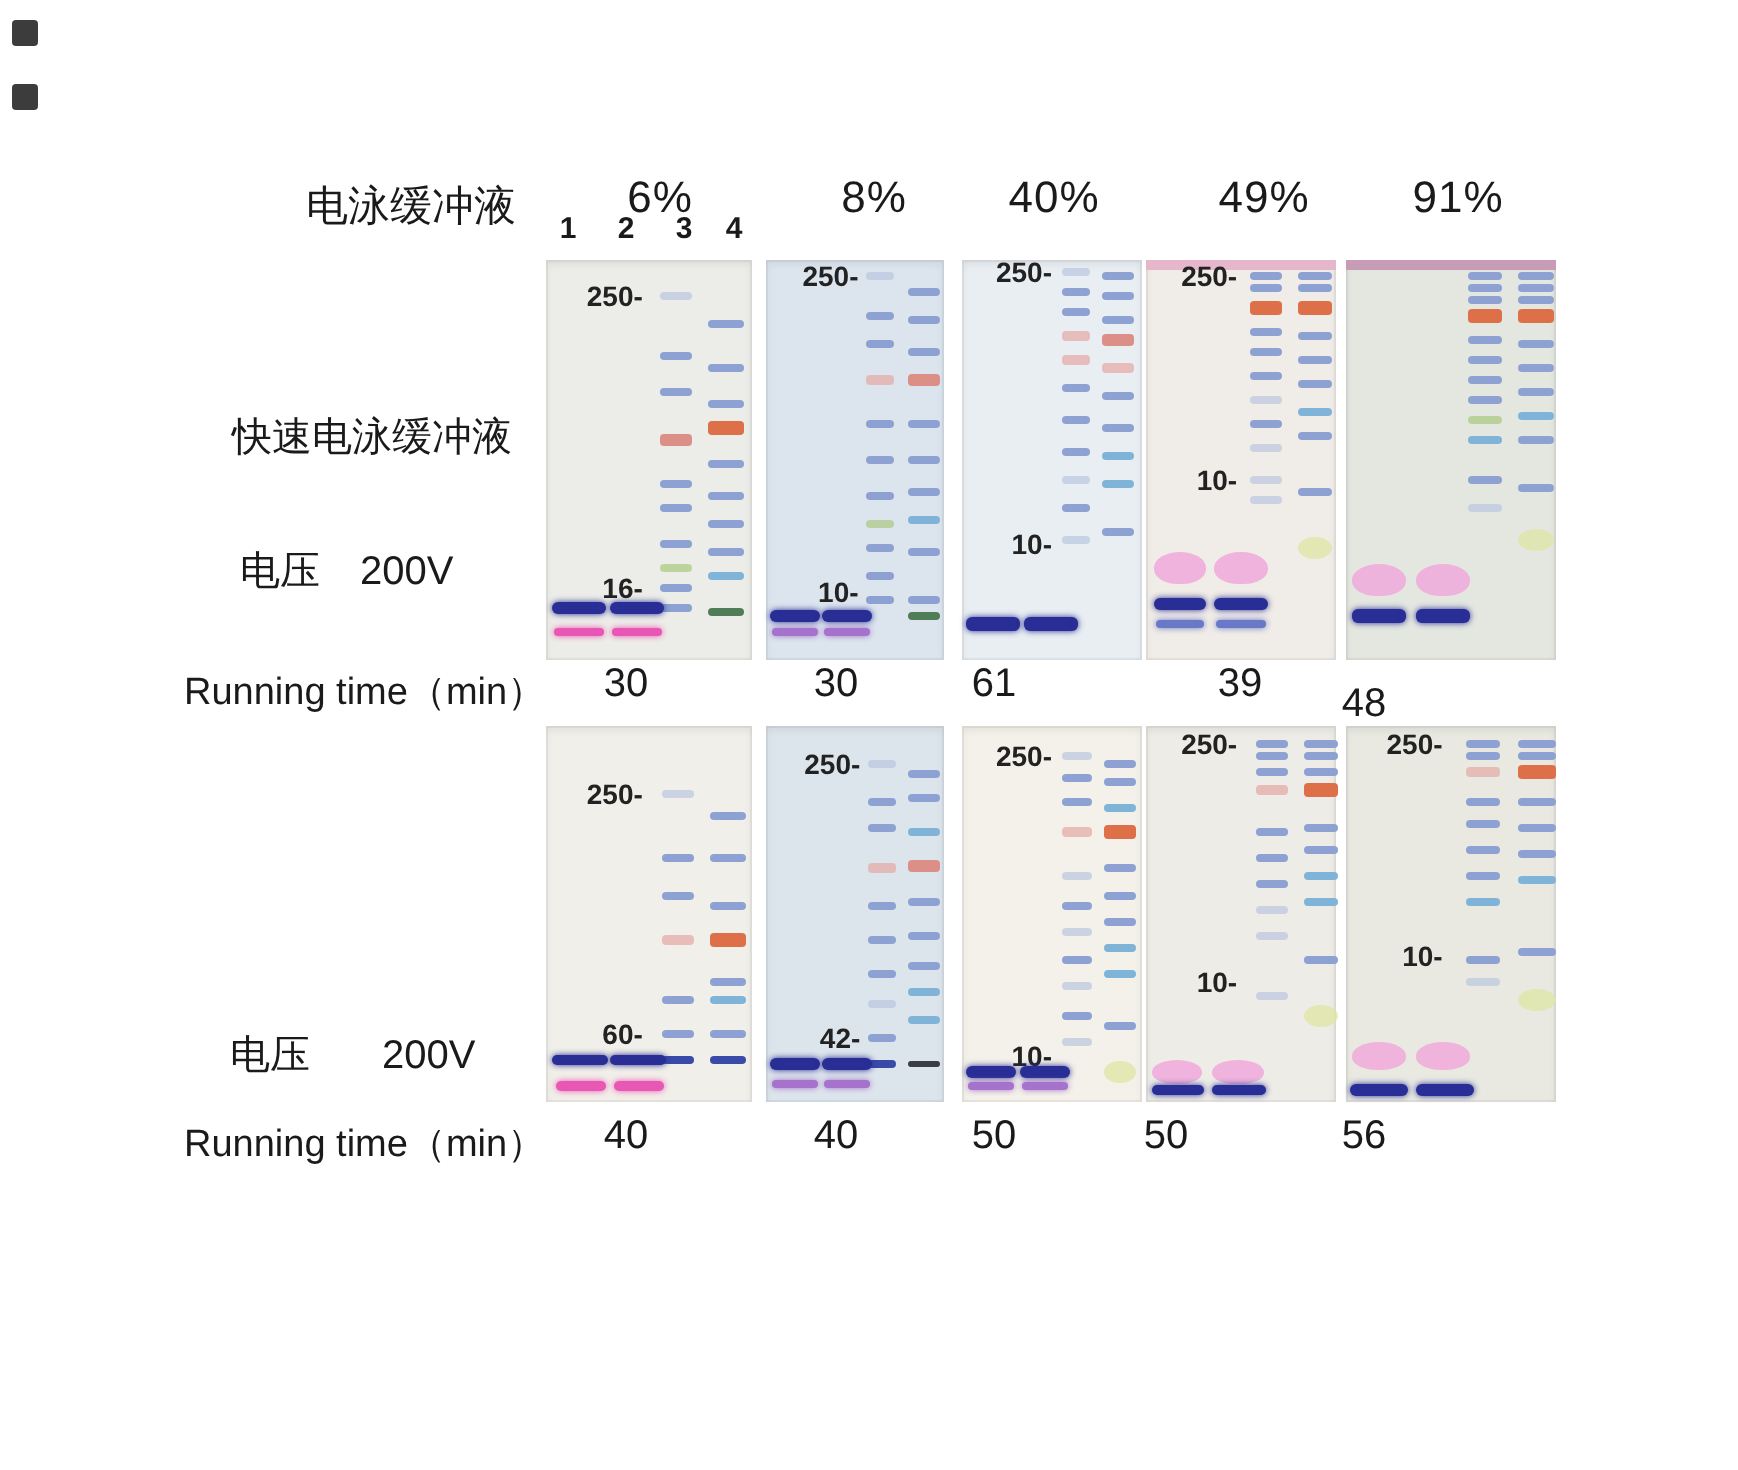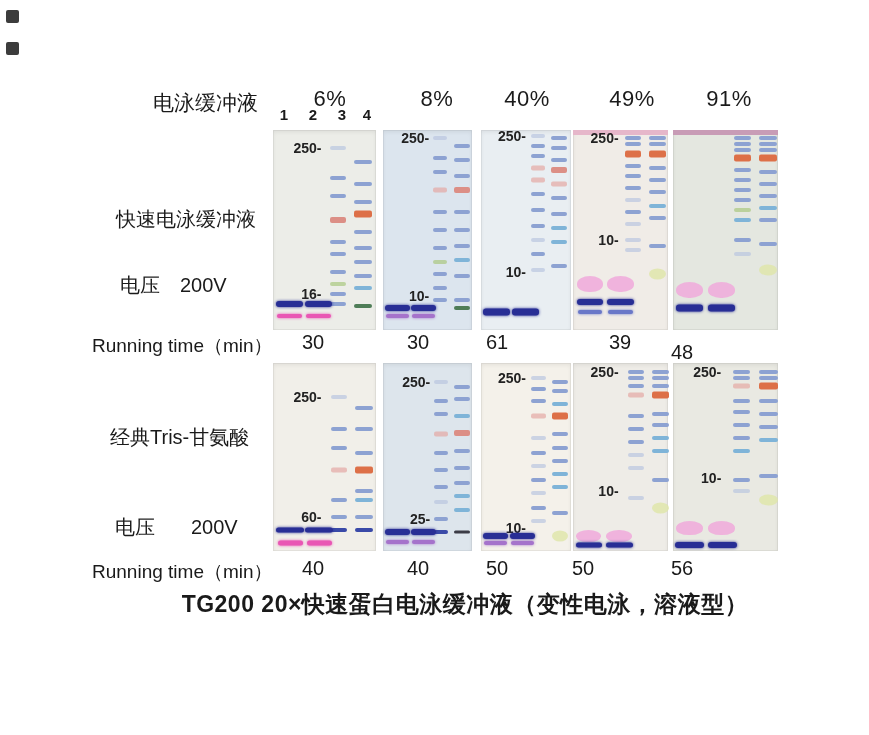--- a/index.html
+++ b/index.html
@@ -29,21 +29,20 @@
 <body>
 
 <div class="page">
   <div class="corner-mark" style="top:10px"></div>
   <div class="corner-mark" style="top:42px"></div>
 
   <span class="abs gel-conc-label" style="left:153px;top:89px">电泳缓冲液</span>
 
   <div id="dyn"></div>
 
-  <div class="abs title" style="left:135px;top:589px;width:660px">TG200  20×快速蛋白电泳缓冲液（变性电泳，溶液型）</div>
 <div class="abs conc center" style="left: 330px; top: 86px;">6%</div>
     <div class="abs conc center" style="left: 437px; top: 86px;">8%</div>
     <div class="abs conc center" style="left: 527px; top: 86px;">40%</div>
     <div class="abs conc center" style="left: 632px; top: 86px;">49%</div>
     <div class="abs conc center" style="left: 729px; top: 86px;">91%</div>
     <div class="abs lane-num center" style="left: 284px; top: 106px;">1</div>
     <div class="abs lane-num center" style="left: 313px; top: 106px;">2</div>
     <div class="abs lane-num center" style="left: 342px; top: 106px;">3</div>
     <div class="abs lane-num center" style="left: 367px; top: 106px;">4</div>
     <div class="abs buffer-label" style="left: 116px; top: 207px;">
@@ -197,21 +196,20 @@
       <div class="band" style="left: 82%; width: 17%; top: 39%; height: 4px; background: rgb(127, 180, 216);"></div>
       <div class="band" style="left: 82%; width: 17%; top: 45%; height: 4px; background: rgb(141, 162, 210);"></div>
       <div class="band" style="left: 82%; width: 17%; top: 57%; height: 4px; background: rgb(141, 162, 210);"></div>
       <div class="band" style="left: 82%; width: 17%; top: 70%; height: 11px; background: rgb(223, 230, 168); border-radius: 50%; opacity: 0.8;"></div>
       <div class="blob" style="left: 3%; width: 26%; top: 80%; height: 16px; background: rgb(240, 169, 218);"></div>
       <div class="blob" style="left: 33%; width: 26%; top: 80%; height: 16px; background: rgb(240, 169, 218);"></div>
       <div class="sband" style="left: 3%; width: 26%; top: 89%; height: 7px; background: rgb(40, 46, 149); box-shadow: rgb(40, 46, 149) 0px 0px 3px;"></div>
       <div class="sband" style="left: 33%; width: 26%; top: 89%; height: 7px; background: rgb(40, 46, 149); box-shadow: rgb(40, 46, 149) 0px 0px 3px;"></div>
     </div>
     <div class="abs buffer-label" style="left: 110px; top: 425px;">
-      <div>经典Tris-甘氨酸</div>
     </div>
     <div class="abs volt" style="left: 115px; top: 514px;"><div class="val">电压</div><div class="val" style="margin-left: 36px;">200V</div></div>
     <div class="abs rt-label" style="left: 92px; top: 559px;">Running time（min）</div>
     <div class="abs rt-time center" style="left: 313px; top: 557px;">40</div>
     <div class="abs rt-time center" style="left: 418px; top: 557px;">40</div>
     <div class="abs rt-time center" style="left: 497px; top: 557px;">50</div>
     <div class="abs rt-time center" style="left: 583px; top: 557px;">50</div>
     <div class="abs rt-time center" style="left: 682px; top: 557px;">56</div>
     <div class="gel" style="left: 273px; top: 363px; width: 103px; height: 188px; background: rgb(241, 239, 233);">
       <div class="mw" style="left: 47%; top: 18%;">250-</div>
@@ -231,21 +229,21 @@
       <div class="band" style="left: 80%; width: 17%; top: 73%; height: 4px; background: rgb(127, 180, 216);"></div>
       <div class="band" style="left: 80%; width: 17%; top: 82%; height: 4px; background: rgb(141, 162, 210);"></div>
       <div class="band" style="left: 80%; width: 17%; top: 89%; height: 4px; background: rgb(58, 74, 168);"></div>
       <div class="sband" style="left: 3%; width: 27%; top: 89%; height: 5px; background: rgb(40, 46, 149); box-shadow: rgb(40, 46, 149) 0px 0px 3px;"></div>
       <div class="sband" style="left: 31%; width: 27%; top: 89%; height: 5px; background: rgb(40, 46, 149); box-shadow: rgb(40, 46, 149) 0px 0px 3px;"></div>
       <div class="sband" style="left: 5%; width: 24%; top: 96%; height: 5px; background: rgb(233, 87, 180); box-shadow: rgb(233, 87, 180) 0px 0px 3px;"></div>
       <div class="sband" style="left: 33%; width: 24%; top: 96%; height: 5px; background: rgb(233, 87, 180); box-shadow: rgb(233, 87, 180) 0px 0px 3px;"></div>
     </div>
     <div class="gel" style="left: 383px; top: 363px; width: 89px; height: 188px; background: rgb(221, 229, 236);">
       <div class="mw" style="left: 53%; top: 10%;">250-</div>
-      <div class="mw" style="left: 53%; top: 83%;">25-</div>
+      <div class="mw" style="left: 53%; top: 83%;">42-</div>
       <div class="band faint" style="left: 57%; width: 16%; top: 10%; height: 4px; background: rgb(185, 198, 224);"></div>
       <div class="band" style="left: 57%; width: 16%; top: 20%; height: 4px; background: rgb(141, 162, 210);"></div>
       <div class="band" style="left: 57%; width: 16%; top: 27%; height: 4px; background: rgb(141, 162, 210);"></div>
       <div class="band faint" style="left: 57%; width: 16%; top: 38%; height: 5px; background: rgb(228, 168, 164);"></div>
       <div class="band" style="left: 57%; width: 16%; top: 48%; height: 4px; background: rgb(141, 162, 210);"></div>
       <div class="band" style="left: 57%; width: 16%; top: 57%; height: 4px; background: rgb(141, 162, 210);"></div>
       <div class="band" style="left: 57%; width: 16%; top: 66%; height: 4px; background: rgb(141, 162, 210);"></div>
       <div class="band faint" style="left: 57%; width: 16%; top: 74%; height: 4px; background: rgb(185, 198, 224);"></div>
       <div class="band" style="left: 57%; width: 16%; top: 83%; height: 4px; background: rgb(141, 162, 210);"></div>
       <div class="band" style="left: 57%; width: 16%; top: 90%; height: 4px; background: rgb(58, 74, 168);"></div>

